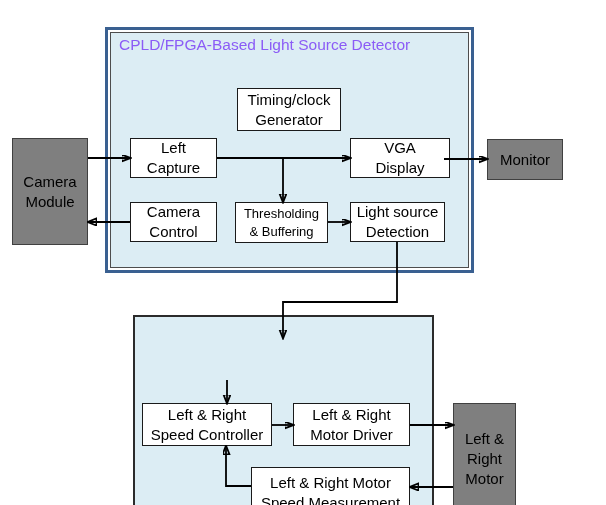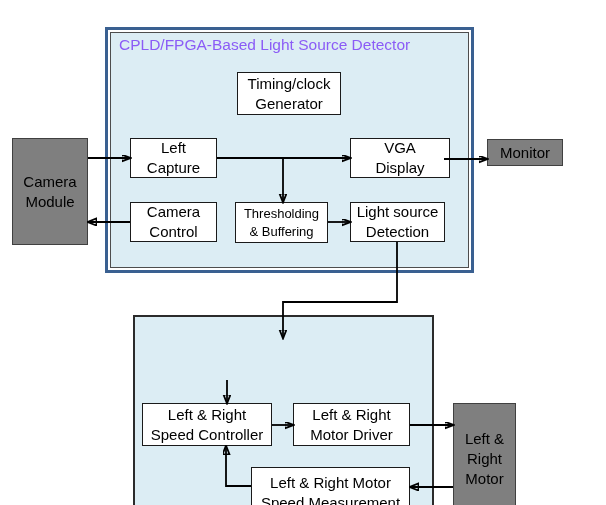--- a/index.html
+++ b/index.html
@@ -48,28 +48,28 @@
     position:absolute;
     box-sizing:border-box;
     display:flex;align-items:center;justify-content:center;
     text-align:center;
     white-space:pre-line;
     font-size:15px;line-height:1.33;
   }
   .white-box{background:#ffffff;border:1.5px solid #1a1a1a;}
   .gray-box{background:#7F7F7F;border:1.5px solid #404040;}
 
-  #timing  {left:237px;top:72px; width:104px;height:43px;}
+  #timing  {left:237px;top:88px; width:104px;height:43px;}
   #pixel   {left:130px;top:138px;width:87px; height:40px;}
   #vga     {left:350px;top:138px;width:100px; height:40px;}
   #camctl  {left:130px;top:202px;width:87px; height:40px;}
   #thresh  {left:235px;top:202px;width:93px; height:41px;font-size:13px;}
   #lsd     {left:350px;top:202px;width:95px; height:40px;}
   #cammod  {left:12px; top:138px;width:76px; height:107px;}
-  #monitor {left:487px;top:139px;width:76px; height:27px;}
+  #monitor {left:487px;top:139px;width:76px; height:41px;}
   #decide  {left:213px;top:338px;width:137px;height:42px;}
   #spdctl  {left:142px;top:403px;width:130px;height:43px;}
   #mtrdrv  {left:293px;top:403px;width:117px;height:43px;}
   #motor   {left:453px;top:403px;width:63px; height:112px;}
   #measure {left:251px;top:467px;width:159px;height:52px;}
 
   
   .arrows{
     position:absolute;left:0;top:0;width:606px;height:505px;
     pointer-events:none;

